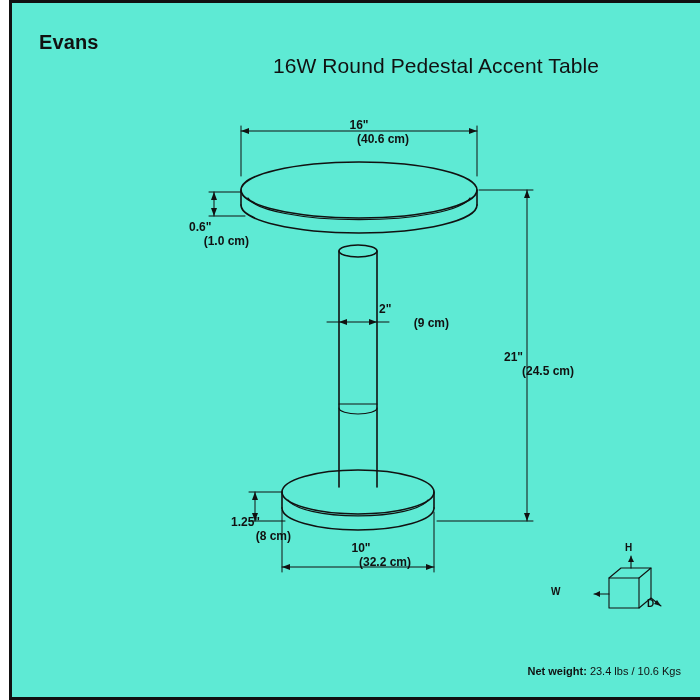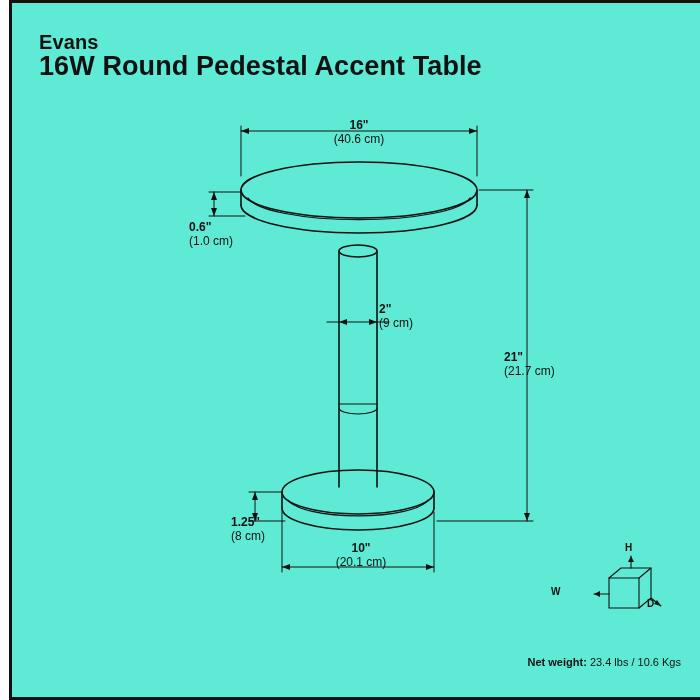--- a/index.html
+++ b/index.html
@@ -35,58 +35,60 @@
     width: 560px;
   }
   .title-line1 {
     font-size: 20px;
     font-weight: bold;
     letter-spacing: 0.1px;
     line-height: 24px;
     color: #111111;
   }
   .title-line2 {
-    font-size: 27px;
-    font-weight: bold;
+    font-size: 21px;
+    font-weight: normal;
     letter-spacing: 0.1px;
     line-height: 24px;
     color: #111111;
+    text-align: right;
   }
   .drawing {
     position: absolute;
     left: 0; top: 0;
     width: 700px; height: 700px;
   }
   .dim-label {
     position: absolute;
     font-size: 12px;
     font-weight: bold;
     line-height: 14px;
     color: #111111;
     text-align: center;
     white-space: nowrap;
   }
   .dim-label .sub {
     display: block;
-    font-weight: normal;
+    font-weight: bold;
     font-size: 12px;
+    text-align: right;
   }
   .dim-label.left-align { text-align: left; }
 
   #dim-width-top   { left: 300px; top: 118px; width: 100px; }
   #dim-top-thick   { left: 180px; top: 220px; width: 60px; text-align: left; }
   #dim-post-diam   { left: 370px; top: 302px; width: 70px; text-align: left; }
   #dim-height      { left: 495px; top: 350px; width: 70px; text-align: left; }
   #dim-base-thick  { left: 222px; top: 515px; width: 60px; text-align: left; }
   #dim-base-width  { left: 302px; top: 541px; width: 100px; }
 
   .net-weight {
     position: absolute;
     right: 28px;
-    bottom: 32px;
+    bottom: 23px;
     font-size: 11px;
     color: #111111;
     white-space: nowrap;
   }
   .net-weight b { font-weight: bold; }
 
   .axis-legend {
     position: absolute;
     right: 48px;
     bottom: 78px;
@@ -199,31 +201,31 @@
     <span class="sub">(1.0 cm)</span>
   </div>
 
   <div class="dim-label left-align" id="dim-post-diam">
     <span>2"</span>
     <span class="sub">(9 cm)</span>
   </div>
 
   <div class="dim-label left-align" id="dim-height">
     <span>21"</span>
-    <span class="sub">(21.7 cm)</span>
+    <span class="sub">(24.5 cm)</span>
   </div>
 
   <div class="dim-label left-align" id="dim-base-thick">
     <span>1.25"</span>
     <span class="sub">(8 cm)</span>
   </div>
 
   <div class="dim-label" id="dim-base-width">
     <span>10"</span>
-    <span class="sub">(20.1 cm)</span>
+    <span class="sub">(32.2 cm)</span>
   </div>
 
   <div class="axis-legend">
     <span class="axis-letter" id="axis-h">H</span>
     <span class="axis-letter" id="axis-w">W</span>
     <span class="axis-letter" id="axis-d">D</span>
   </div>
 
   <div class="net-weight">
     <b>Net weight:</b>

